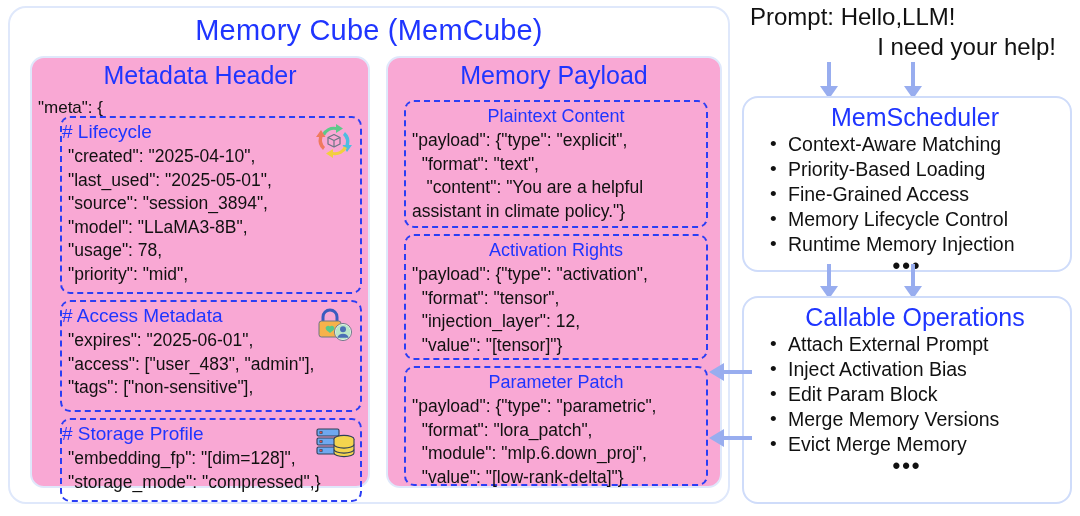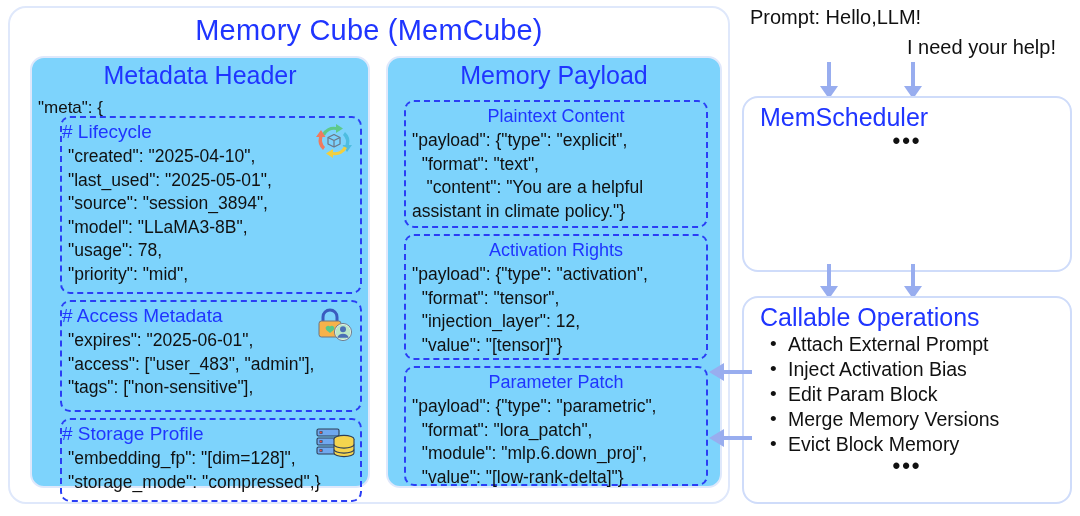--- a/index.html
+++ b/index.html
@@ -19,21 +19,21 @@
     border:2px solid #dfe8fb;border-radius:18px;background:#fff;
     box-sizing:border-box;
   }
   #memcube-title{
     position:absolute;left:0;top:6px;width:100%;text-align:center;
     color:#1f35ff;font-size:29px;letter-spacing:.2px;
   }
 
   
   .panel{
-    position:absolute;background:#7dd3fc;border:2px solid #dfe8fb;
+    position:absolute;background:#f9a8d4;border:2px solid #dfe8fb;
     border-radius:14px;box-sizing:border-box;
   }
   #panel-meta{left:20px;top:48px;width:340px;height:432px;}
   #panel-payload{left:376px;top:48px;width:336px;height:432px;}
   .panel-title{
     position:absolute;left:0;top:3px;width:100%;text-align:center;
     color:#1f35ff;font-size:25px;
   }
 
   
@@ -64,33 +64,33 @@
   
   #box-plaintext{left:16px;top:42px;width:304px;height:128px;}
   #box-activation{left:16px;top:176px;width:304px;height:126px;}
   #box-parameter{left:16px;top:308px;width:304px;height:120px;}
 
   .icon-slot{position:absolute;right:6px;top:4px;width:40px;height:38px;}
 
   
   #prompt{
     position:absolute;left:742px;top:2px;width:330px;
-    font-size:20px;line-height:30px;color:#111;
+    font-size:24px;line-height:30px;color:#111;
   }
   #prompt .l1{display:block;text-align:left;padding-left:8px;}
   #prompt .l2{display:block;text-align:right;padding-right:16px;}
 
   .rbox{
     position:absolute;border:2px solid #cfdcfa;border-radius:16px;
     background:#fff;box-sizing:border-box;
   }
   #box-scheduler{left:742px;top:96px;width:330px;height:176px;}
   #box-callable{left:742px;top:296px;width:330px;height:208px;}
   .rbox-title{
-    display:block;color:#1f35ff;font-size:25px;
+    display:block;text-align:center;color:#1f35ff;font-size:25px;
     margin-top:4px;line-height:30px;padding-left:16px;
   }
   .blist{margin:0;padding:0 0 0 26px;list-style:none;}
   .blist li{
     font-size:19.5px;line-height:25px;color:#111;position:relative;padding-left:18px;
   }
   .blist li:before{
     content:"\2022";position:absolute;left:0;top:-1px;font-size:19px;color:#111;
   }
   .ellipsis{
@@ -228,20 +228,27 @@
   </div>
   <div class="arrow" style="left:902px;top:62px;">
     <svg width="22" height="38">
         <line x1="11" y1="0" x2="11" y2="26" stroke="#98adef" stroke-width="4"></line>
         <path d="M2 24 L11 37 L20 24 Z" fill="#98adef"></path>
       </svg>
   </div>
 
   <div class="rbox" id="box-scheduler">
     <span class="rbox-title">MemScheduler</span>
+    <ul class="blist">
+      <li>Context-Aware Matching</li>
+      <li>Priority-Based Loading</li>
+      <li>Fine-Grained Access</li>
+      <li>Memory Lifecycle Control</li>
+      <li>Runtime Memory Injection</li>
+    </ul>
     <span class="ellipsis">•••</span>
   </div>
 
   <div class="arrow" style="left:818px;top:264px;">
     <svg width="22" height="36">
         <line x1="11" y1="0" x2="11" y2="24" stroke="#98adef" stroke-width="4"></line>
         <path d="M2 22 L11 35 L20 22 Z" fill="#98adef"></path>
       </svg>
   </div>
   <div class="arrow" style="left:902px;top:264px;">
@@ -251,21 +258,21 @@
       </svg>
   </div>
 
   <div class="rbox" id="box-callable">
     <span class="rbox-title">Callable Operations</span>
     <ul class="blist">
       <li>Attach External Prompt</li>
       <li>Inject Activation Bias</li>
       <li>Edit Param Block</li>
       <li>Merge Memory Versions</li>
-      <li>Evict Block Memory</li>
+      <li>Evict Merge Memory</li>
     </ul>
     <span class="ellipsis">•••</span>
   </div>
 
   <div class="arrow" style="left:706px;top:362px;">
     <svg width="48" height="20">
         <line x1="46" y1="10" x2="18" y2="10" stroke="#98adef" stroke-width="4"></line>
         <path d="M18 1 L3 10 L18 19 Z" fill="#98adef"></path>
       </svg>
   </div>

